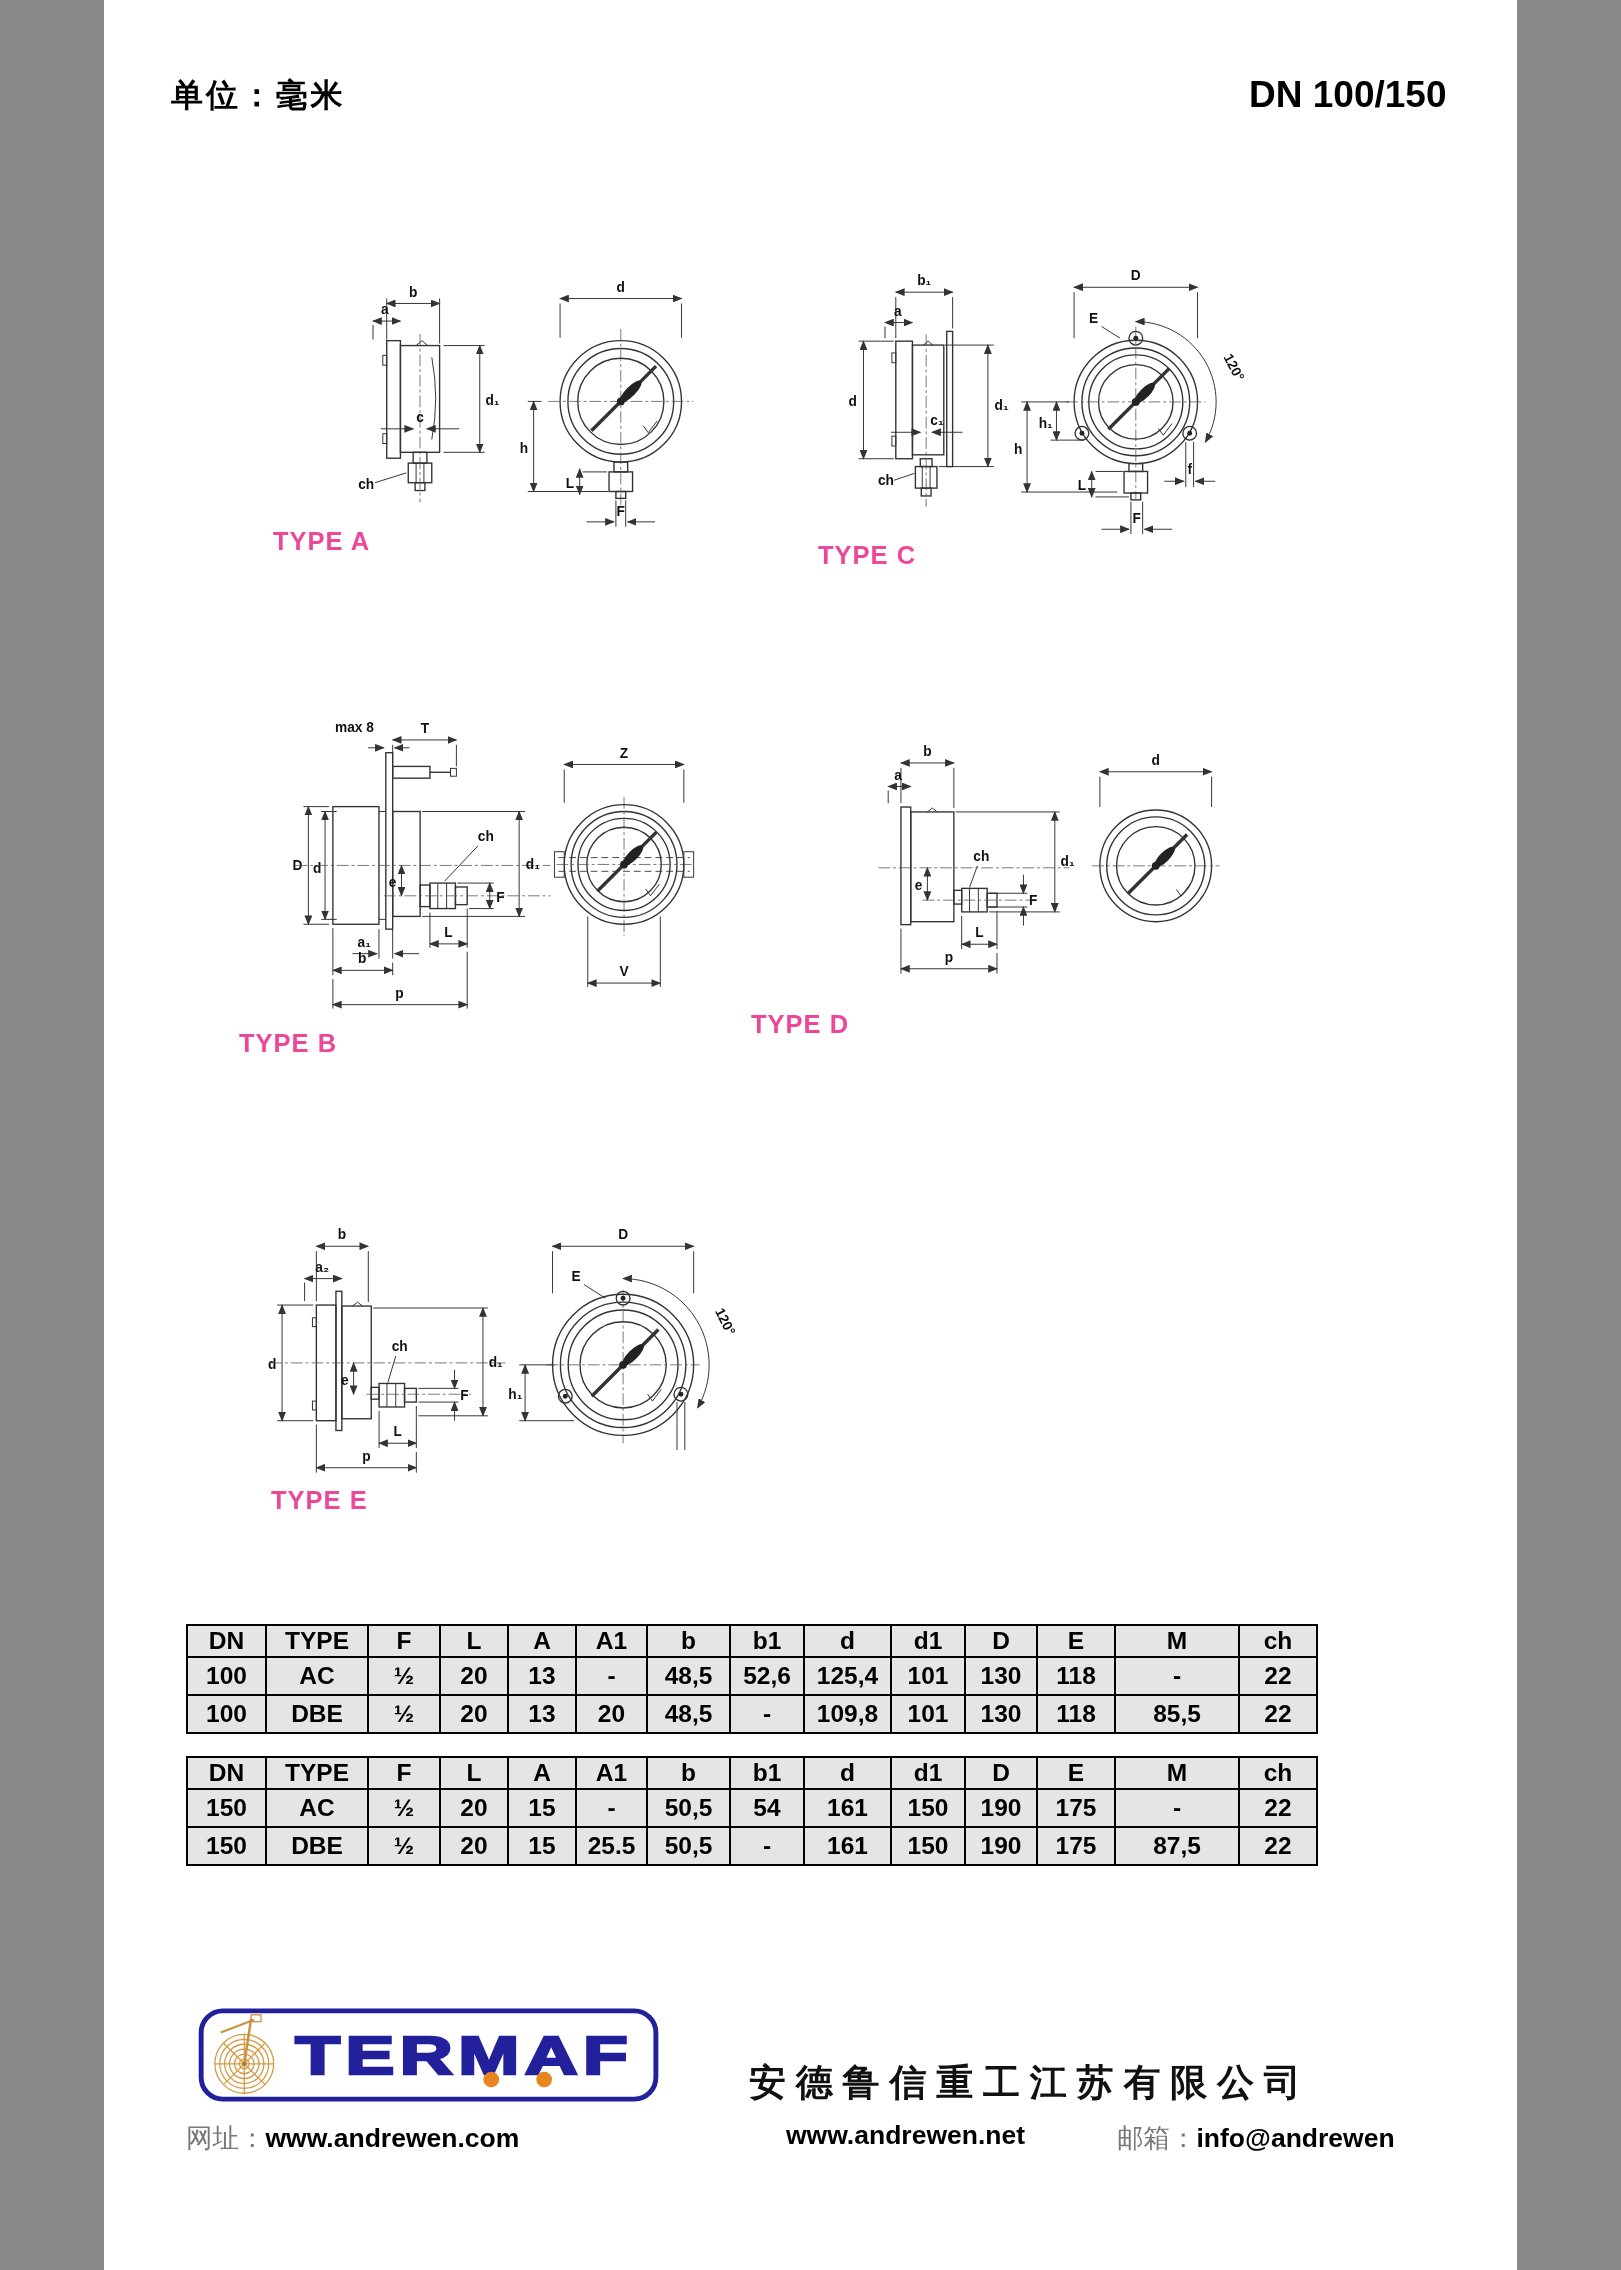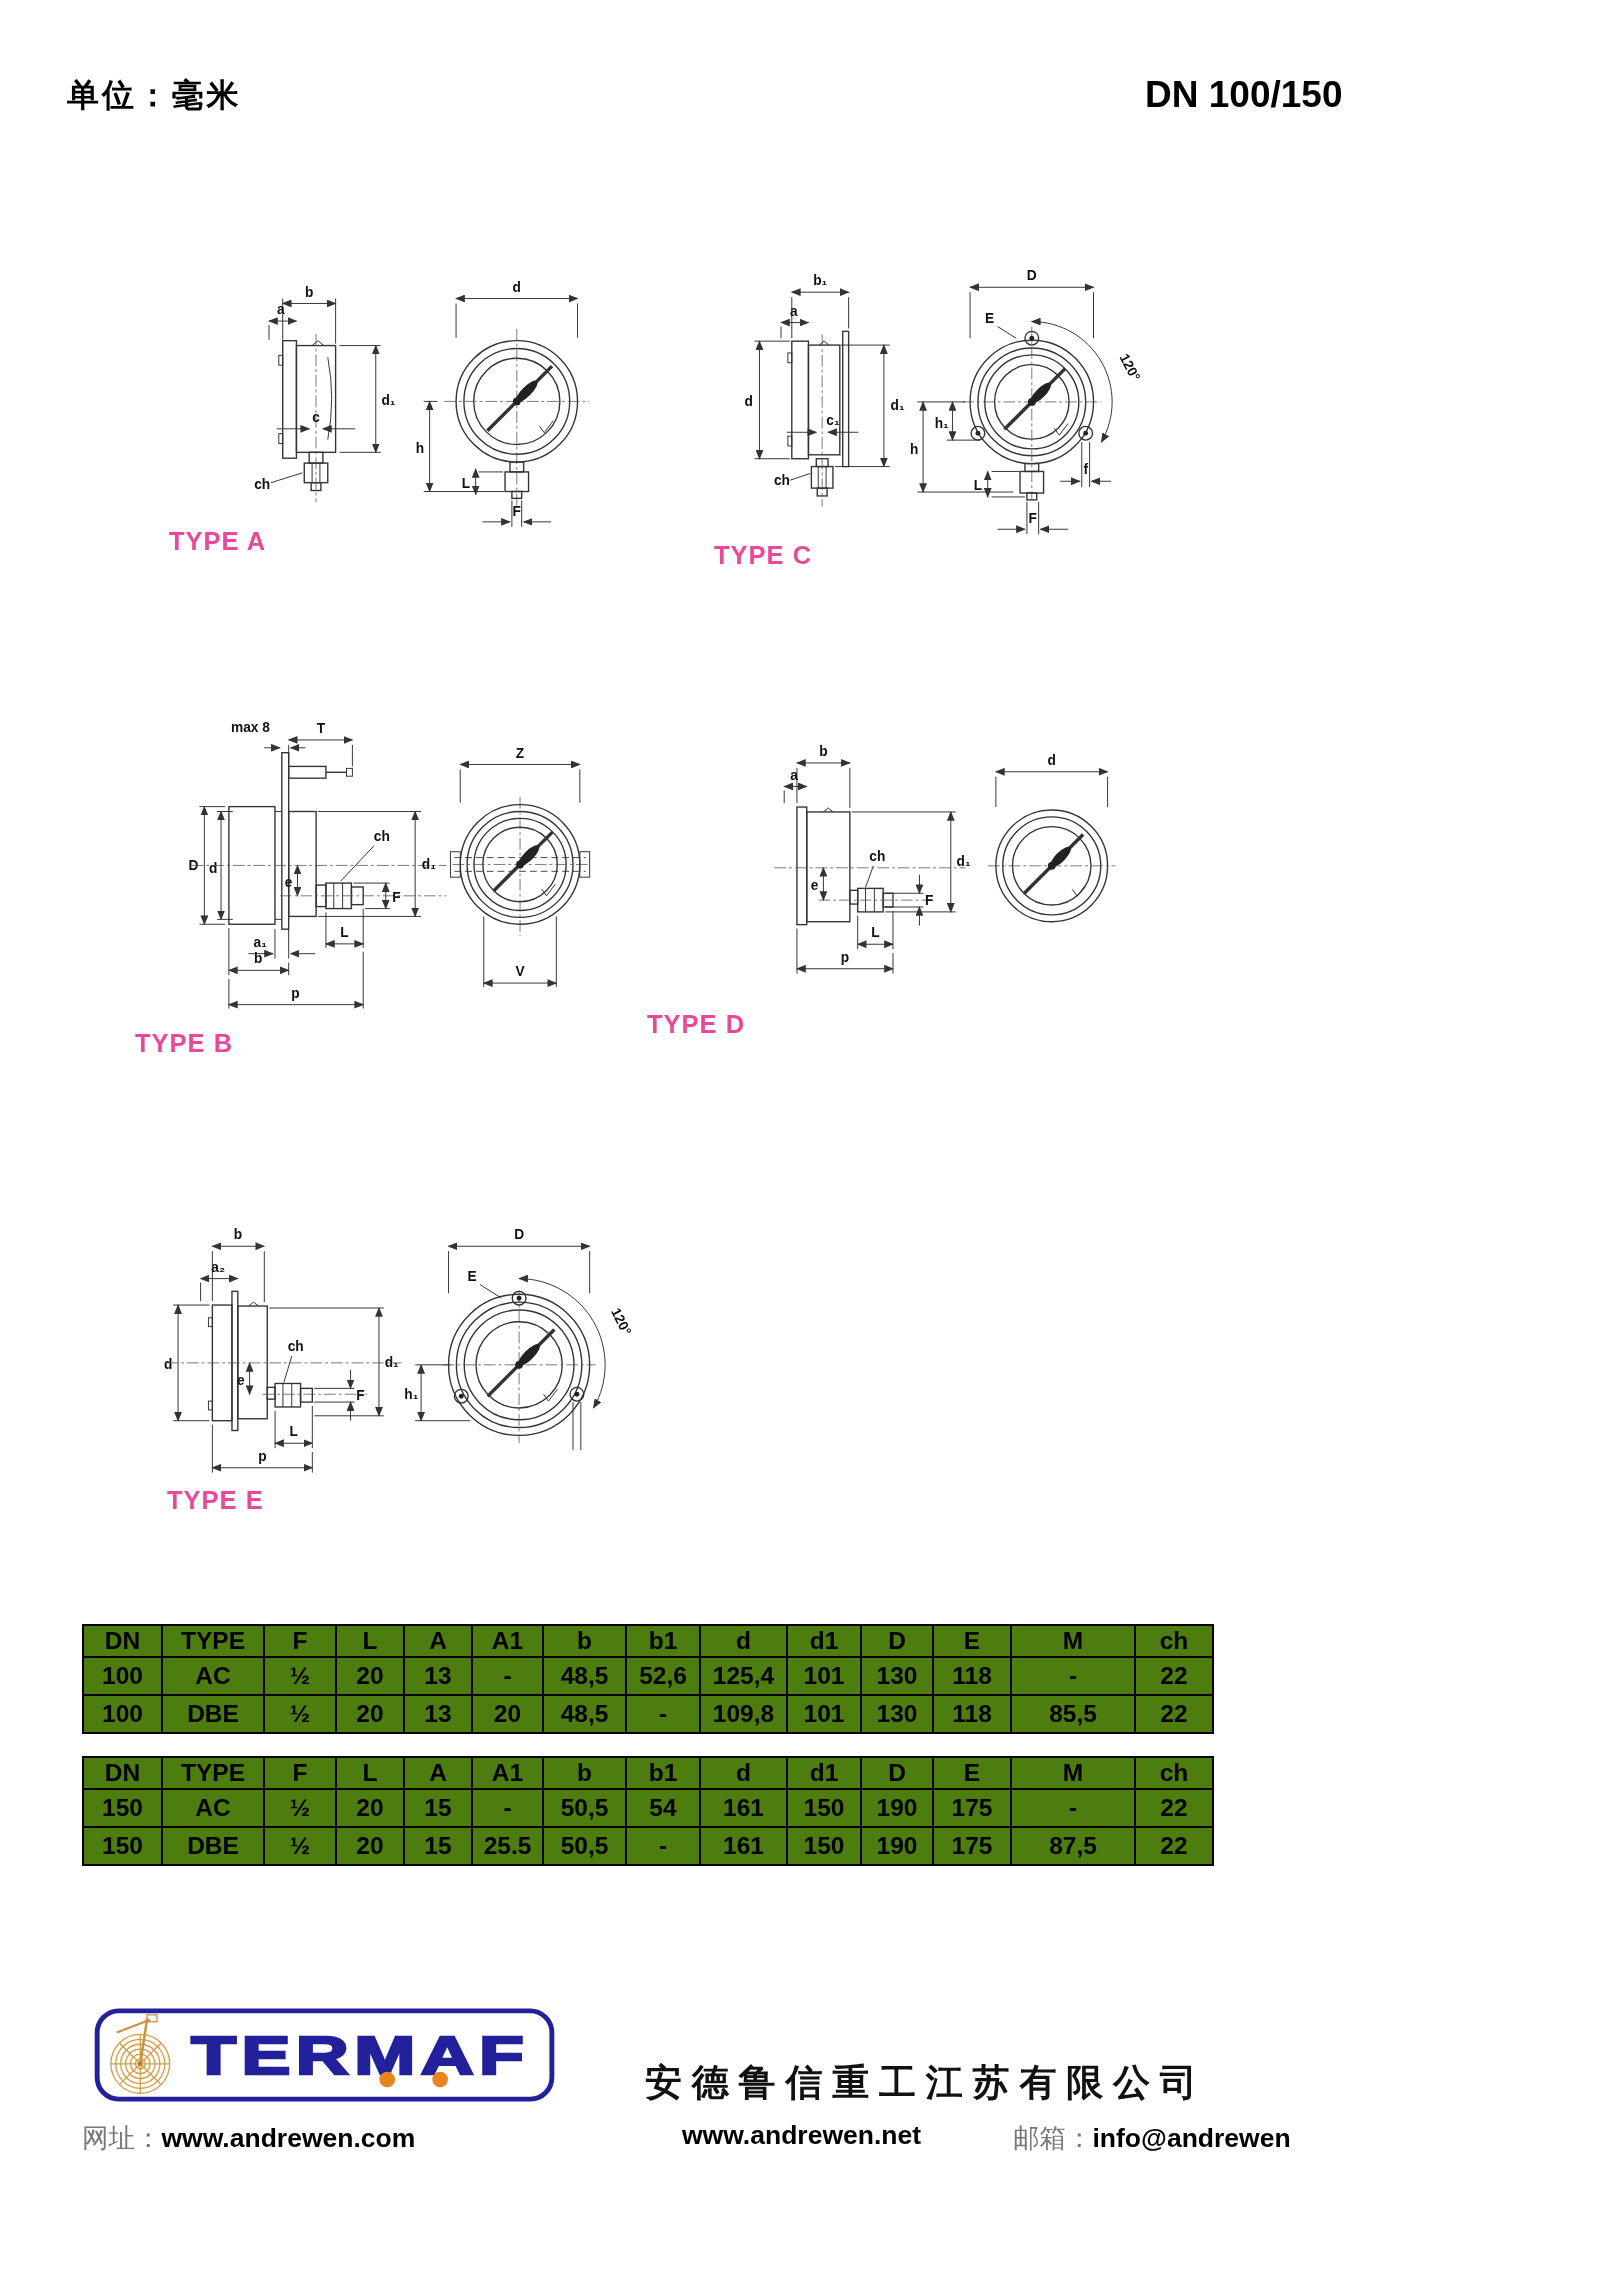--- a/index.html
+++ b/index.html
@@ -1,29 +1,29 @@
 <!DOCTYPE html>
 <html><head>
 <meta charset="utf-8">
 <style>
   html,body{margin:0;padding:0;background:#888;}
-  .page{position:relative;width:1621px;height:2270px;background:#fff;margin:0 auto;overflow:hidden;
+  .page{position:relative;width:1413px;height:2270px;background:#fff;margin:0 auto;overflow:hidden;
         font-family:"Liberation Sans","DejaVu Sans",sans-serif;}
   .unit-label{position:absolute;left:67px;top:74px;font-family:"Liberation Serif","DejaVu Serif",serif;
         font-weight:bold;font-size:32px;color:#000;letter-spacing:2.9px;}
   .dn-label{position:absolute;left:1145px;top:74px;font-weight:bold;font-size:37px;color:#000;}
   .type-caption{position:absolute;font-weight:bold;font-size:25.5px;color:#ec4899;letter-spacing:1px;}
   svg.tech{position:absolute;}
   .tech line,.tech path,.tech rect,.tech circle,.tech ellipse{stroke:#333;fill:none;stroke-width:1.4px;}
   .tech .thin{stroke-width:1px;}
   .tech .fillk{fill:#222;stroke:none;}
   .tech text{font:bold 14px "Liberation Sans","DejaVu Sans",sans-serif;fill:#111;stroke:none;text-anchor:middle;}
   .tech .axis{stroke-dasharray:12 3 3 3;stroke-width:0.8px;stroke:#555;}
   .tech .dash{stroke-dasharray:7 4;stroke-width:0.9px;}
-  table.dims{position:absolute;left:82px;border-collapse:collapse;table-layout:fixed;background:#4d7c0f;
+  table.dims{position:absolute;left:82px;border-collapse:collapse;table-layout:fixed;background:#e5e5e5;
         border:2.9px solid #000;}
   table.dims th,table.dims td{border:2px solid #000;font-weight:bold;font-size:24.5px;color:#000;
         text-align:center;padding:0;font-family:"Liberation Sans","DejaVu Sans",sans-serif;}
   table.dims th{height:30px;border-bottom:2.9px solid #000;}
   table.dims td{height:36px;}
   .logo-svg{position:absolute;left:93px;top:2007px;}
   .company{position:absolute;left:645px;top:2058px;font-size:37px;font-weight:bold;color:#111;
         letter-spacing:9.8px;}
   .contact{position:absolute;left:82px;top:2120px;width:1509px;font-size:26.5px;color:#000;}
   .cline{position:relative;height:42px;}

